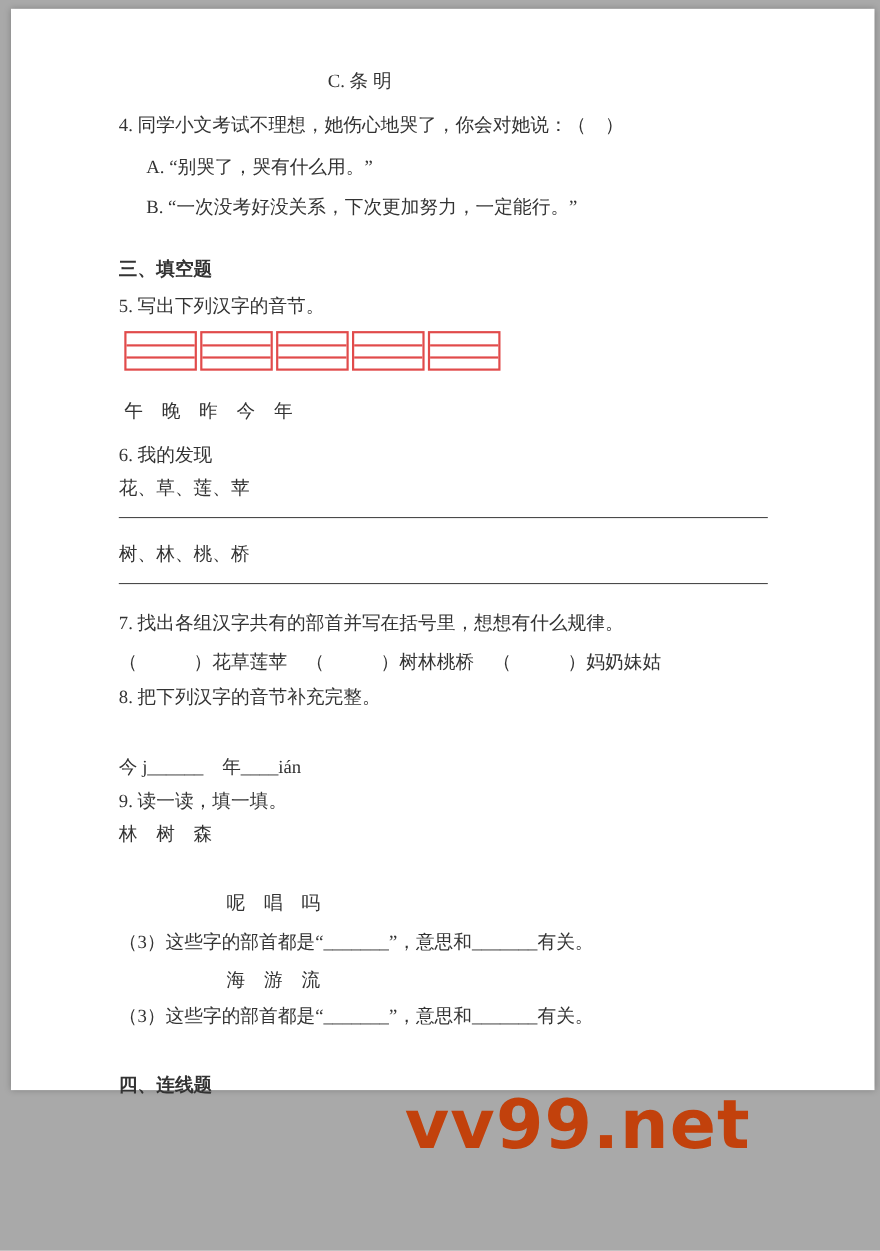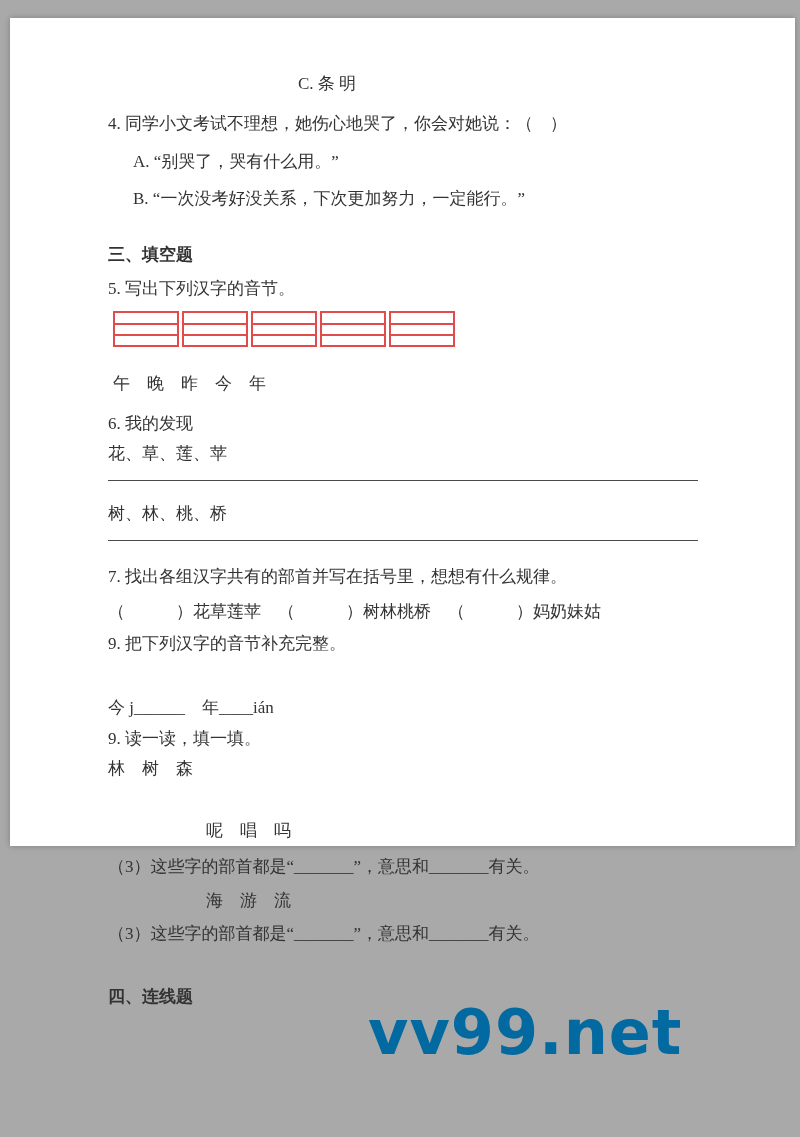--- a/index.html
+++ b/index.html
@@ -3,21 +3,21 @@
 <meta charset="utf-8">
 <style>
   html,body{margin:0;padding:0;}
   body{
     width:800px;height:1137px;position:relative;
     background:#a9a9a9;
     font-family:"Liberation Serif","DejaVu Serif",serif;
     overflow:hidden;
   }
   .page{
-    position:absolute;left:10px;top:18px;width:785px;height:828px;
+    position:absolute;left:10px;top:8px;width:785px;height:983px;
     background:#ffffff;box-shadow:0 0 6px rgba(0,0,0,.25);
   }
   .t{
     position:absolute;font-size:17px;color:#333333;white-space:nowrap;
     line-height:22px;
   }
   .bold{font-weight:bold;}
   .rule{
     position:absolute;width:590px;height:0;border-top:1px solid #4a4a4a;
   }
@@ -27,21 +27,21 @@
   .gbox{
     width:62px;height:32px;border:2px solid #e14b4b;background:#ffffff;
     background-image:linear-gradient(#e14b4b,#e14b4b),linear-gradient(#e14b4b,#e14b4b);
     background-size:100% 2px,100% 2px;
     background-position:0 10px,0 21px;
     background-repeat:no-repeat,no-repeat;
   }
   .watermark{
     position:absolute;left:358px;top:978px;
     font-family:"DejaVu Sans","Liberation Sans",sans-serif;
-    font-weight:bold;font-size:62px;color:#0369a1;letter-spacing:1px;
+    font-weight:bold;font-size:62px;color:#c2410c;letter-spacing:1px;
     white-space:nowrap;
   }
 </style>
 </head>
 <body>
 
 <div class="page">
 
   <div class="t" style="left:288px;top:55px">C. 条 明</div>
 
@@ -65,21 +65,21 @@
 
   <div class="t" style="left:98px;top:395px">6. 我的发现</div>
   <div class="t" style="left:98px;top:425px">花、草、莲、苹</div>
   <div class="rule" style="left:98px;top:462px"></div>
   <div class="t" style="left:98px;top:485px">树、林、桃、桥</div>
   <div class="rule" style="left:98px;top:522px"></div>
 
   <div class="t" style="left:98px;top:548px">7. 找出各组汉字共有的部首并写在括号里，想想有什么规律。</div>
   <div class="t" style="left:98px;top:583px">（　　　）花草莲苹　（　　　）树林桃桥　（　　　）妈奶妹姑</div>
 
-  <div class="t" style="left:98px;top:615px">9. 把下列汉字的音节补充完整。</div>
+  <div class="t" style="left:98px;top:615px">8. 把下列汉字的音节补充完整。</div>
   <div class="t" style="left:98px;top:679px">今 j______　年____ián</div>
 
   <div class="t" style="left:98px;top:710px">9. 读一读，填一填。</div>
   <div class="t" style="left:98px;top:740px">林　树　森</div>
   <div class="t" style="left:196px;top:802px">呢　唱　吗</div>
   <div class="t" style="left:98px;top:838px">（3）这些字的部首都是“_______”，意思和_______有关。</div>
   <div class="t" style="left:196px;top:872px">海　游　流</div>
   <div class="t" style="left:98px;top:905px">（3）这些字的部首都是“_______”，意思和_______有关。</div>
 
   <div class="t bold" style="left:98px;top:968px">四、连线题</div>

